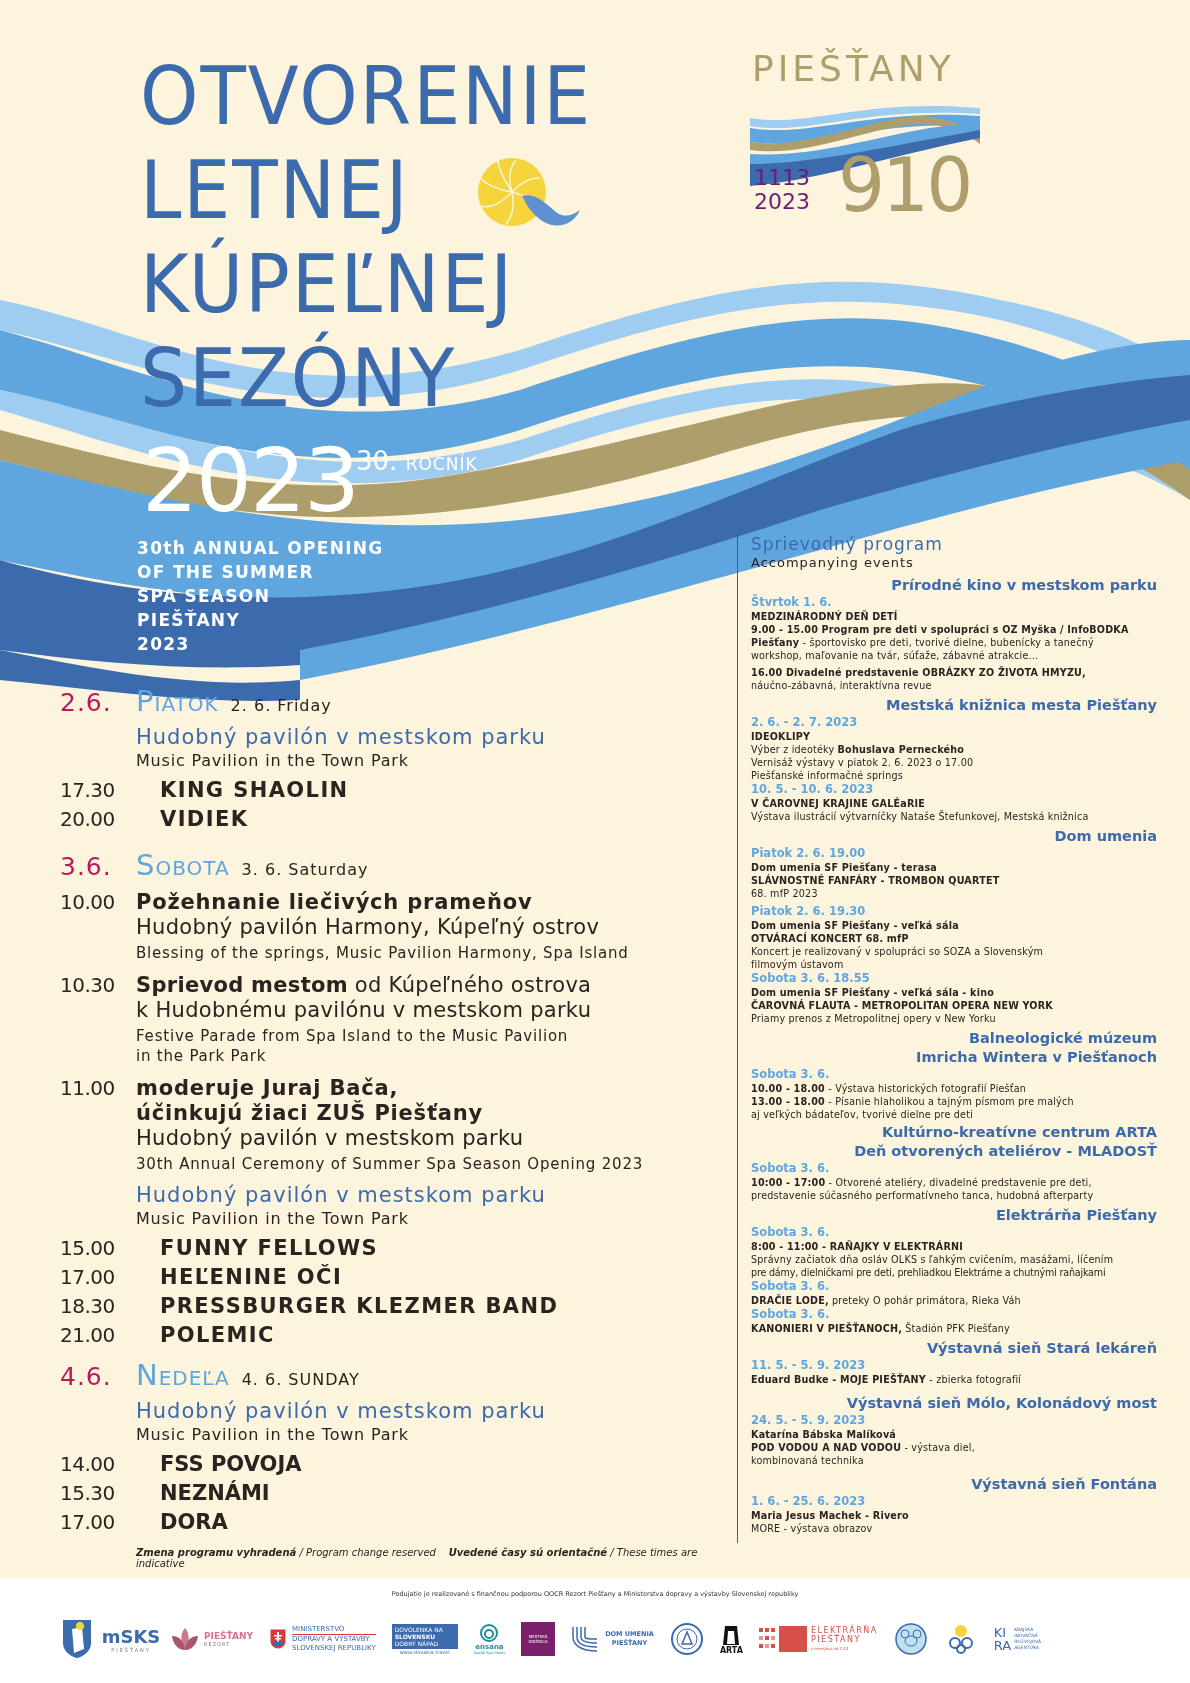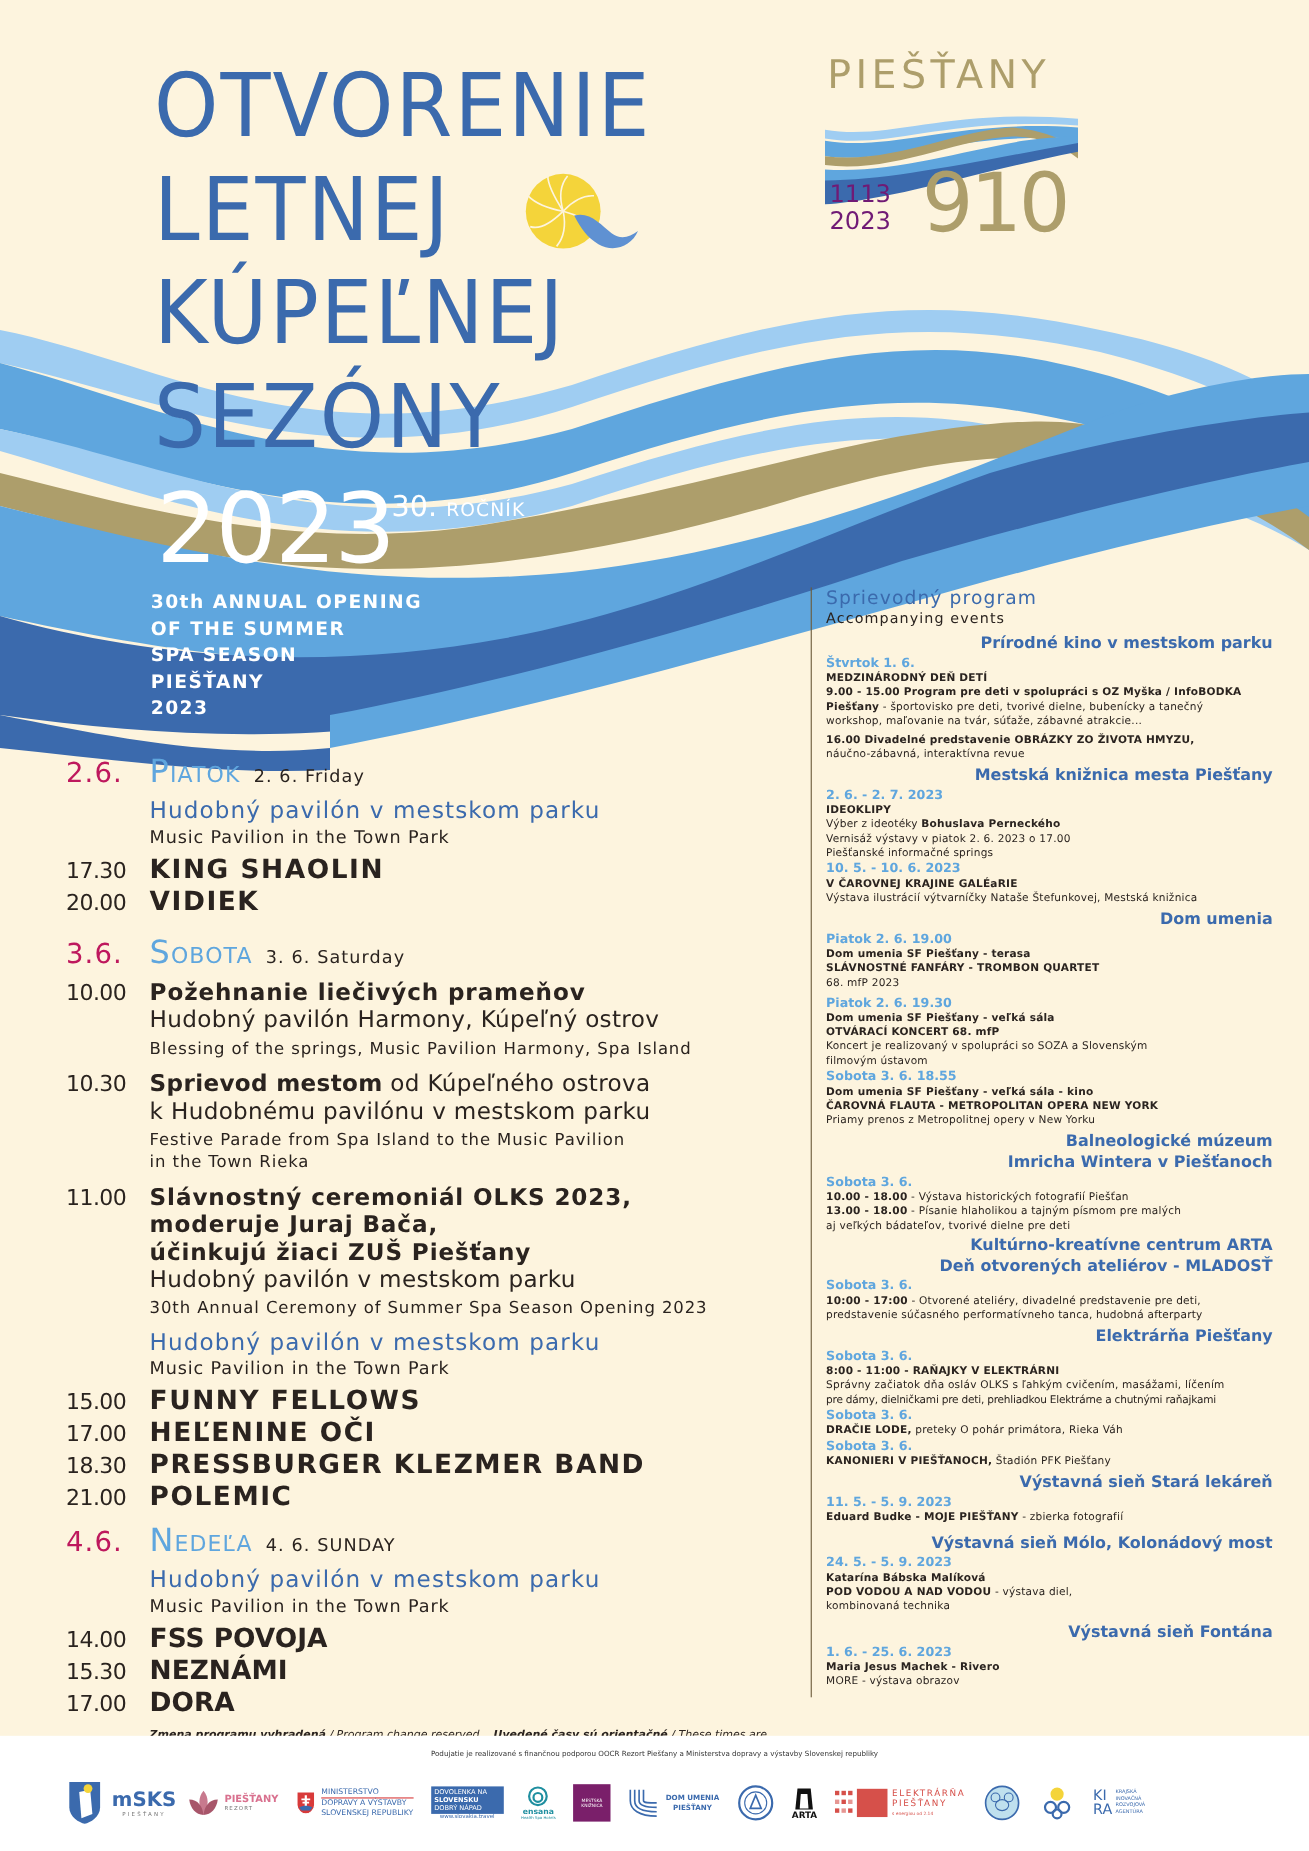--- a/index.html
+++ b/index.html
@@ -33,21 +33,21 @@
   
   .main { position: absolute; left: 60px; top: 684px; width: 640px; }
   .day-head { display: flex; align-items: baseline; height: 40px; }
   .day-num { width: 76px; color: #be185d; font-size: 25px; letter-spacing: 1px; }
   .day-name { color: #5fa6de; font-size: 29px; letter-spacing: 1px; font-variant: small-caps; }
   .day-eng { color: #2a231f; font-size: 16px; margin-left: 12px; letter-spacing: 1px; }
   .venue { margin-left: 76px; color: #3b6aad; font-size: 21px; letter-spacing: 1px; line-height: 26px; }
   .venue-eng { margin-left: 76px; color: #2a231f; font-size: 16px; letter-spacing: 0.8px; line-height: 22px; margin-bottom: 4px; }
   .row { display: flex; align-items: baseline; }
   .time { width: 76px; font-size: 20px; color: #2a231f; letter-spacing: -0.5px; }
-  .act { font-weight: bold; font-size: 24px; letter-spacing: 1.4px; line-height: 29px; }
+  .act { font-weight: bold; font-size: 21px; letter-spacing: 1.4px; line-height: 29px; margin-left: 24px; }
   .ev { margin-top: 2px; }
   .ev .body { flex: 1; }
   .ev .bold-line { font-weight: bold; font-size: 21px; letter-spacing: 0.8px; line-height: 25px; }
   .ev .plain-line { font-size: 21px; letter-spacing: 0.3px; line-height: 25px; }
   .ev .eng { font-size: 15px; letter-spacing: 0.8px; line-height: 20px; margin-top: 3px; }
   .gap8 { height: 8px; }
   .gap14 { height: 14px; }
   .notes { margin-left: 76px; margin-top: 10px; font-size: 10px; font-style: italic; color: #2a231f; }
   .notes b { font-style: italic; }
 
@@ -169,29 +169,28 @@
       </div>
     </div>
     <div class="gap8"></div>
     <div class="row ev">
       <span class="time">10.30</span>
       <div class="body">
         <div class="plain-line"><b>Sprievod mestom</b><span> od Kúpeľného ostrova</span></div>
         <div class="plain-line">k Hudobnému pavilónu v mestskom parku</div>
         <div class="eng">
           <div>Festive Parade from Spa Island to the Music Pavilion</div>
-          <div>in the Town Rieka</div>
+          <div>in the Park Park</div>
         </div>
       </div>
     </div>
     <div class="gap8"></div>
     <div class="row ev">
       <span class="time">11.00</span>
       <div class="body">
-        <div class="bold-line">Slávnostný ceremoniál OLKS 2023,</div>
         <div class="bold-line">moderuje Juraj Bača,</div>
         <div class="bold-line">účinkujú žiaci ZUŠ Piešťany</div>
         <div class="plain-line">Hudobný pavilón v mestskom parku</div>
         <div class="eng">30th Annual Ceremony of Summer Spa Season Opening 2023</div>
       </div>
     </div>
     <div class="gap8"></div>
     <div class="venue">Hudobný pavilón v mestskom parku</div>
     <div class="venue-eng">Music Pavilion in the Town Park</div>
     <div class="row">

